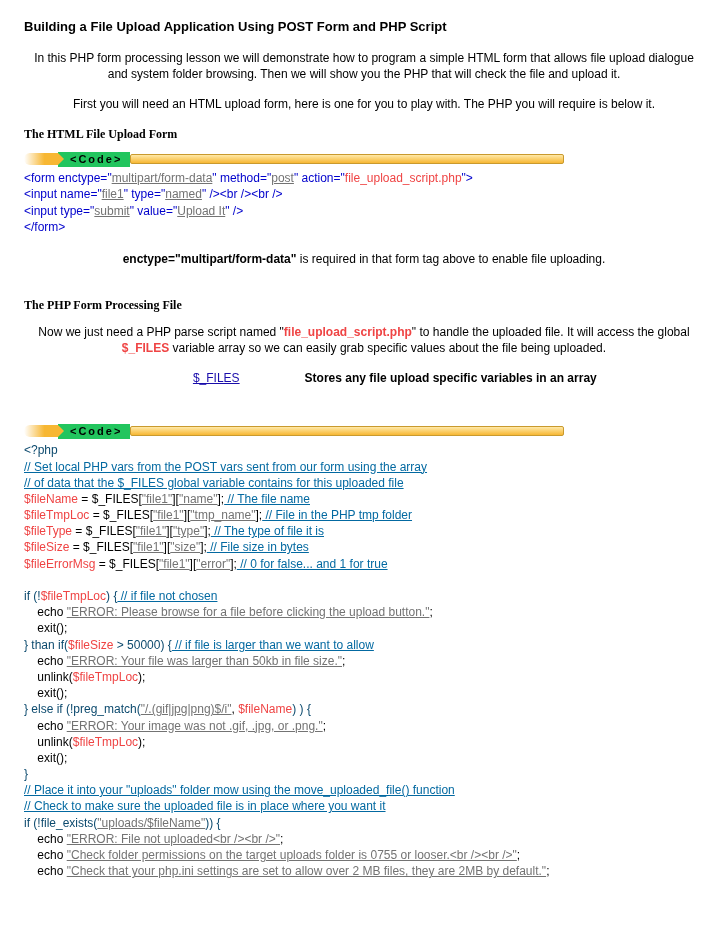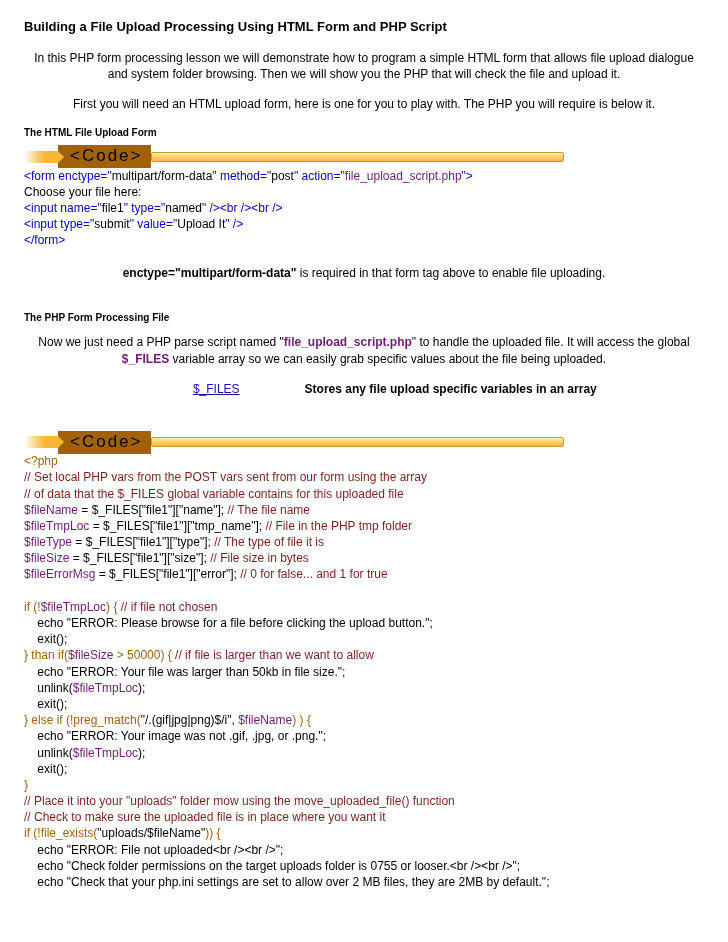--- a/index.html
+++ b/index.html
@@ -8,21 +8,21 @@
     color: #000;
     background: #fff;
     margin: 0;
     padding: 18px 24px;
     width: 728px;
     box-sizing: border-box;
     line-height: 1.35;
   }
   .title { font-weight: bold; margin-bottom: 14px; font-size: 13px; }
   .para { margin-bottom: 14px; text-align: center; }
-  .section-heading { font-weight: bold; margin-bottom: 10px; font-size: 10px; }
+  .section-heading { font-weight: bold; margin-bottom: 10px; font-size: 12px; font-family: Liberation Serif, serif; }
   .code-banner {
     height: 14px;
     width: 540px;
     margin: 8px 0 4px 0;
     display: flex;
     align-items: center;
   }
   .banner-left {
     width: 34px; height: 12px;
     background: linear-gradient(to right,#fff 0%,#f7b733 60%,#f7b733 100%);
@@ -32,64 +32,63 @@
   .banner-left::after{
     content:"";
     position:absolute; right:-6px; top:0;
     width:0;height:0;
     border-top:6px solid transparent;
     border-bottom:6px solid transparent;
     border-left:6px solid #f7b733;
   }
   .banner-label {
     font-family: "Arial Black", Arial, sans-serif;
-    font-weight: 400; font-size: 17px;
+    font-weight: 700; font-size: 11px;
     letter-spacing: 2px;
     padding: 0 8px 0 12px;
-    background:#a16207;
+    background:#22c55e;
   }
   .banner-right {
     flex: 1; height: 8px;
     background: linear-gradient(to bottom,#ffe9a8,#f7b733);
     border: 1px solid #c99a2e;
     border-radius: 2px;
   }
   .code-block { margin-bottom: 16px; }
   .code-line { white-space: pre-wrap; font-size: 12px; }
   .c-tag { color: #0000cc; }
-  .c-key { color: #a16207; }
-  .c-str { color: #000000; }
-  .c-var { color: #701a75; }
-  .c-cmt { color: #7f1d1d; }
+  .c-key { color: #0c4a6e; }
+  .c-str { color: #737373; text-decoration: underline; }
+  .c-var { color: #ef4444; }
+  .c-cmt { color: #0369a1; text-decoration: underline; }
   .c-call { color: #0033cc; }
   .files-link { color: #1a0dab; text-decoration: underline; }
   .col-left { display:inline-block; width: 170px; vertical-align: top;}
   .col-right { display:inline-block; font-weight: bold;}
 </style>
 </head>
 <body>
 
 
 
-<div class="title">Building a File Upload Processing Using HTML Form and PHP Script</div>
+<div class="title">Building a File Upload Application Using POST Form and PHP Script</div>
 
 <div class="para">In this PHP form processing lesson we will demonstrate how to program a simple HTML form that allows file upload dialogue and system folder browsing. Then we will show you the PHP that will check the file and upload it.</div>
 <div class="para">First you will need an HTML upload form, here is one for you to play with. The PHP you will require is below it.</div>
 
 <div class="section-heading">The HTML File Upload Form</div>
 
 <div class="code-banner">
   <div class="banner-left"></div>
   <div class="banner-label">&lt;Code&gt;</div>
   <div class="banner-right"></div>
 </div>
 
 <div class="code-block">
   <div class="code-line"><span class="c-tag">&lt;form enctype="</span><span class="c-str">multipart/form-data</span><span class="c-tag">" method="</span><span class="c-str">post</span><span class="c-tag">" action="</span><span class="c-var">file_upload_script.php</span><span class="c-tag">"&gt;</span></div>
-  <div class="code-line">Choose your file here:</div>
   <div class="code-line"><span class="c-tag">&lt;input name="</span><span class="c-str">file1</span><span class="c-tag">" type="</span><span class="c-str">named</span><span class="c-tag">" /&gt;&lt;br /&gt;&lt;br /&gt;</span></div>
   <div class="code-line"><span class="c-tag">&lt;input type="</span><span class="c-str">submit</span><span class="c-tag">" value="</span><span class="c-str">Upload It</span><span class="c-tag">" /&gt;</span></div>
   <div class="code-line c-tag">&lt;/form&gt;</div>
 </div>
 
 <div class="para">
   <b>enctype="multipart/form-data"</b><span> is required in that form tag above to enable file uploading.</span>
 </div>
 
 <br>

